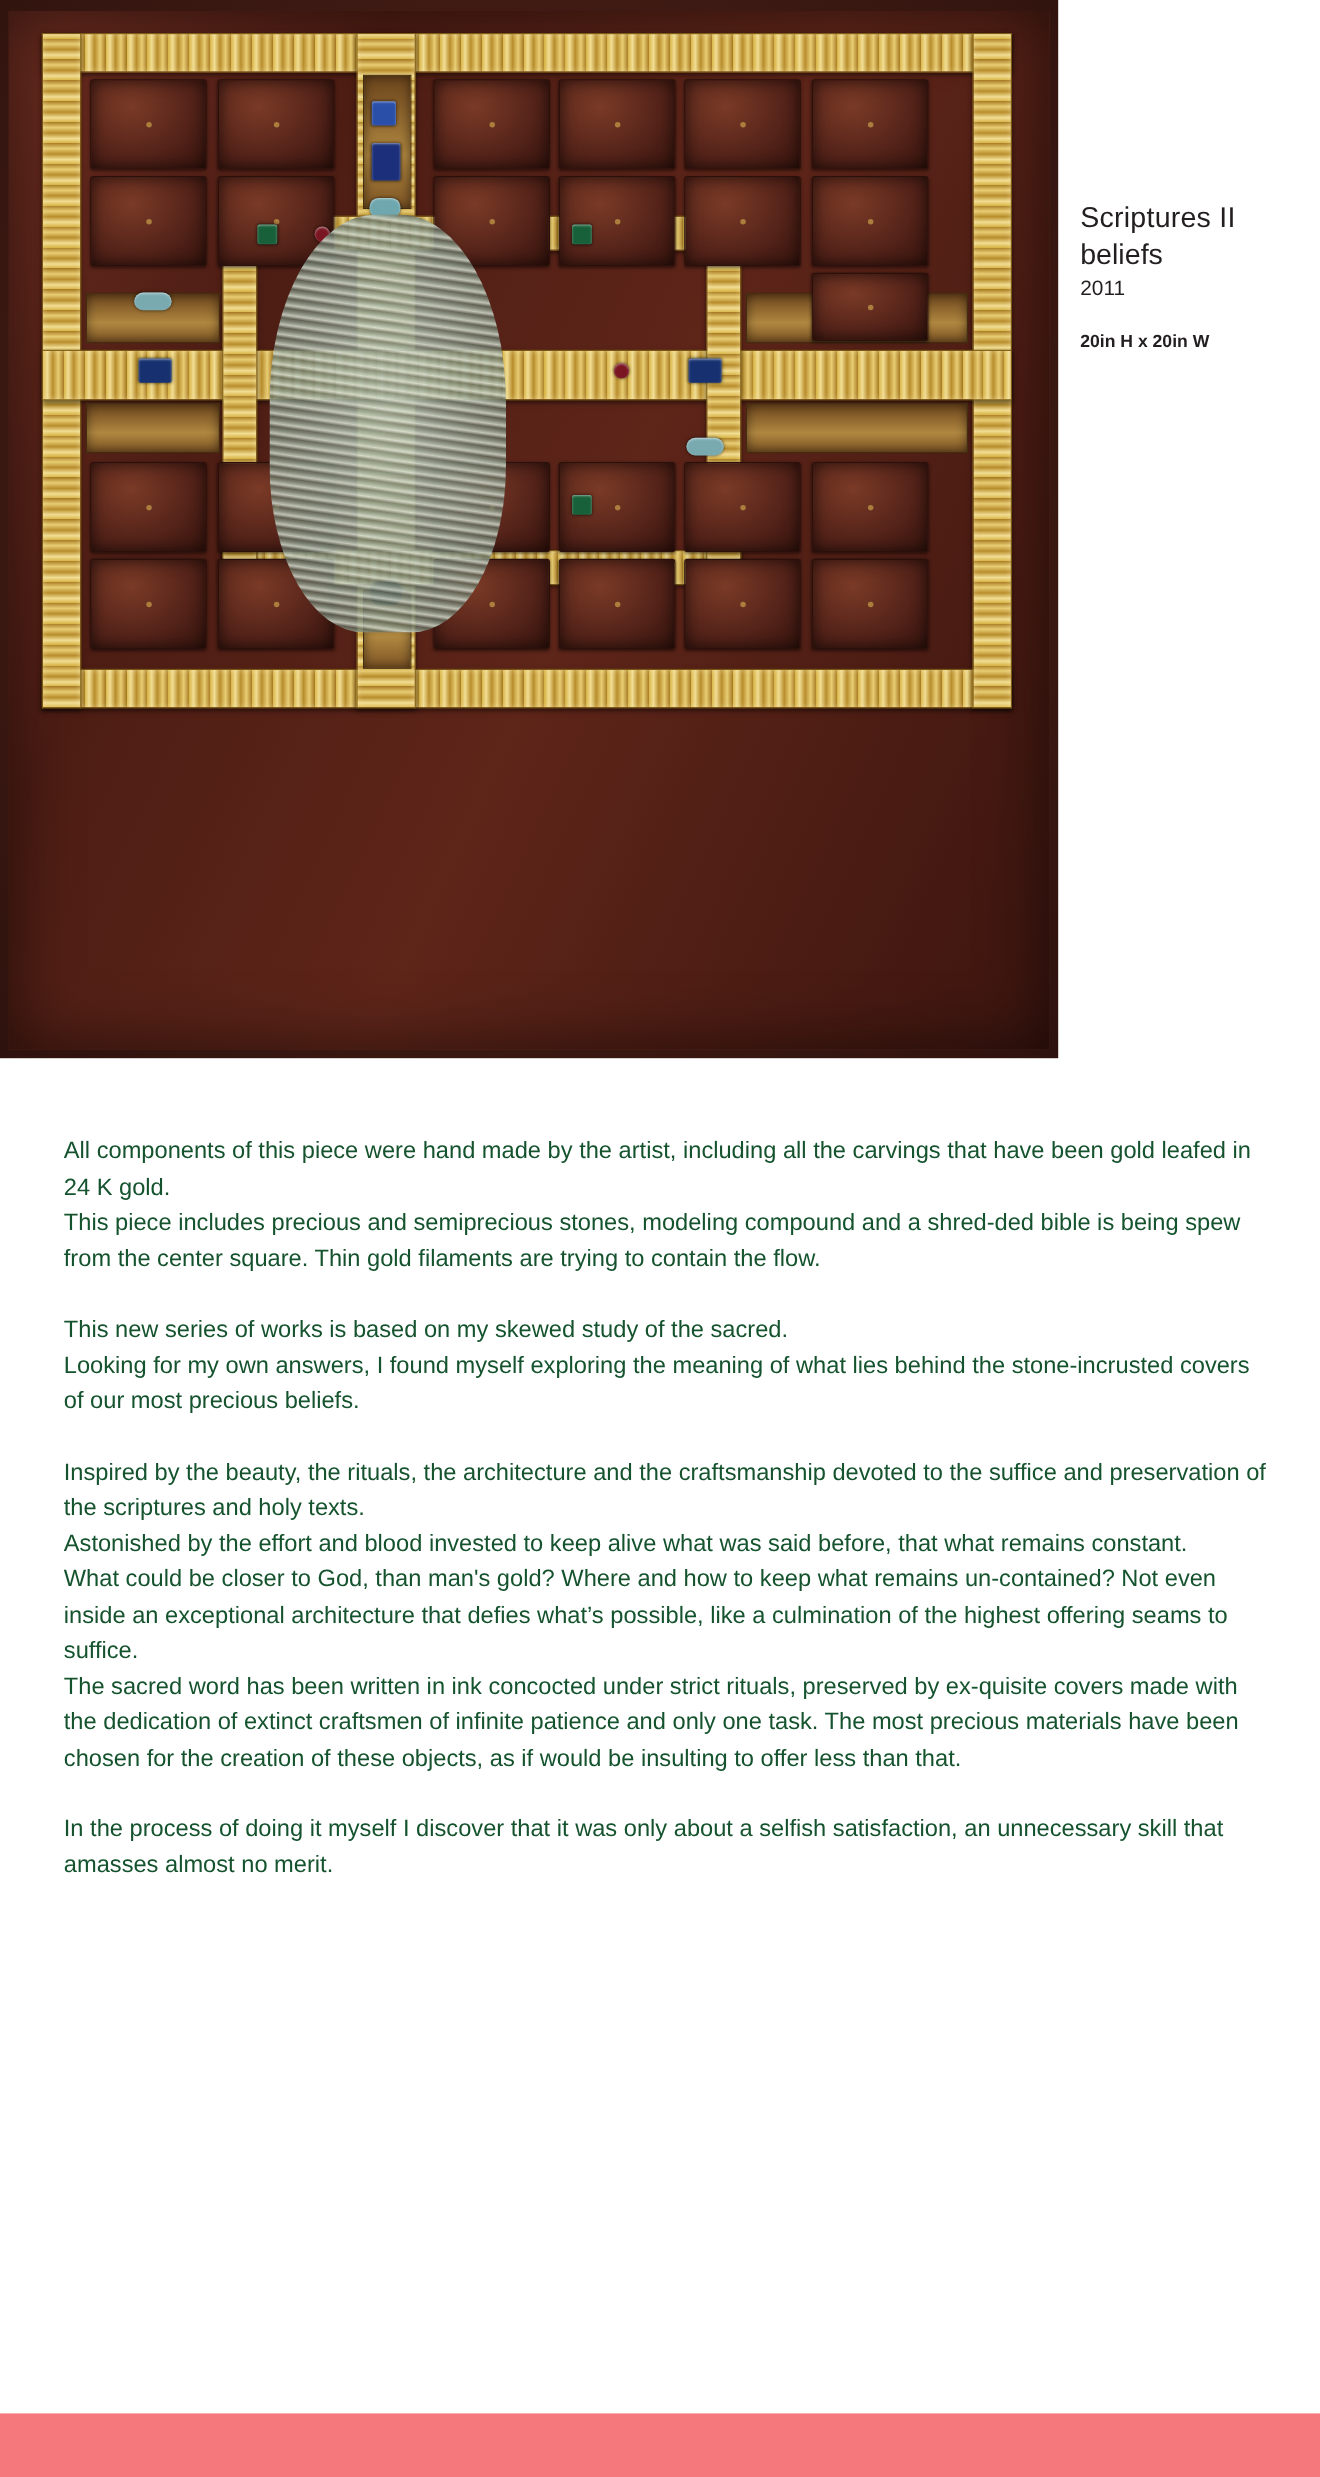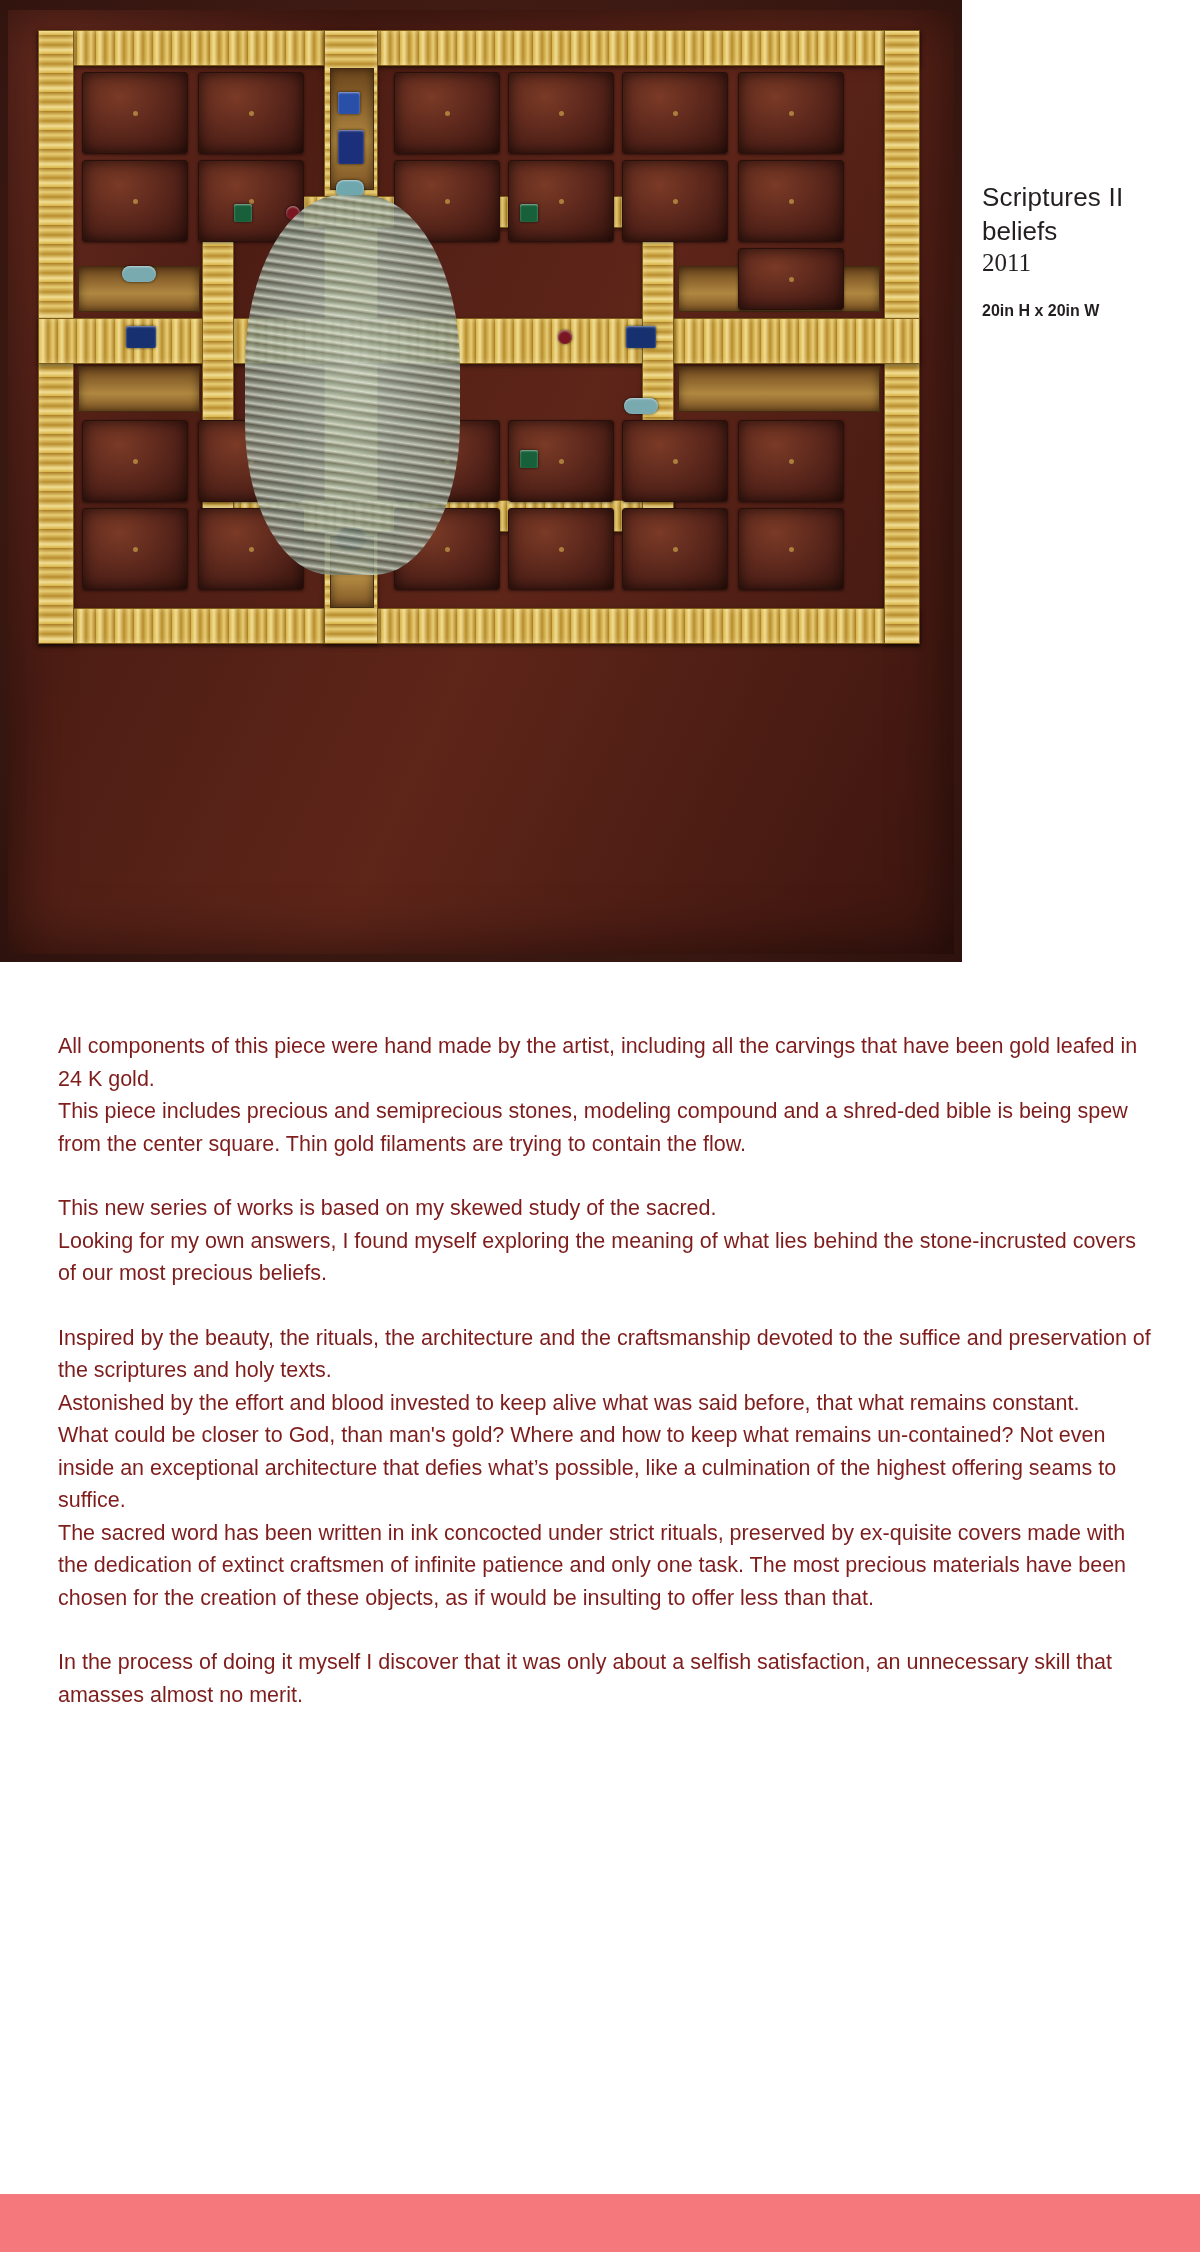--- a/index.html
+++ b/index.html
@@ -120,39 +120,38 @@
   .caption .title {
     font-size: 26px;
     line-height: 34px;
     letter-spacing: .2px;
   }
   .caption .medium {
     font-size: 26px;
     line-height: 34px;
   }
   .caption .year {
-    font-size: 25px;
+    font-size: 19px;
     line-height: 30px;
-    font-family: Liberation Serif, serif;
   }
   .caption .dims {
     margin-top: 24px;
     font-size: 16px;
     font-weight: bold;
   }
 
   
   .statement {
     position: absolute;
     left: 58px;
     top: 1030px;
     width: 1100px;
     font-size: 21.5px;
     line-height: 32.5px;
-    color: #7f1d1d;
+    color: #14532d;
   }
   .statement p {
     margin: 0;
   }
   .statement .gap {
     height: 32px;
   }
 
   
   .footer-bar {

